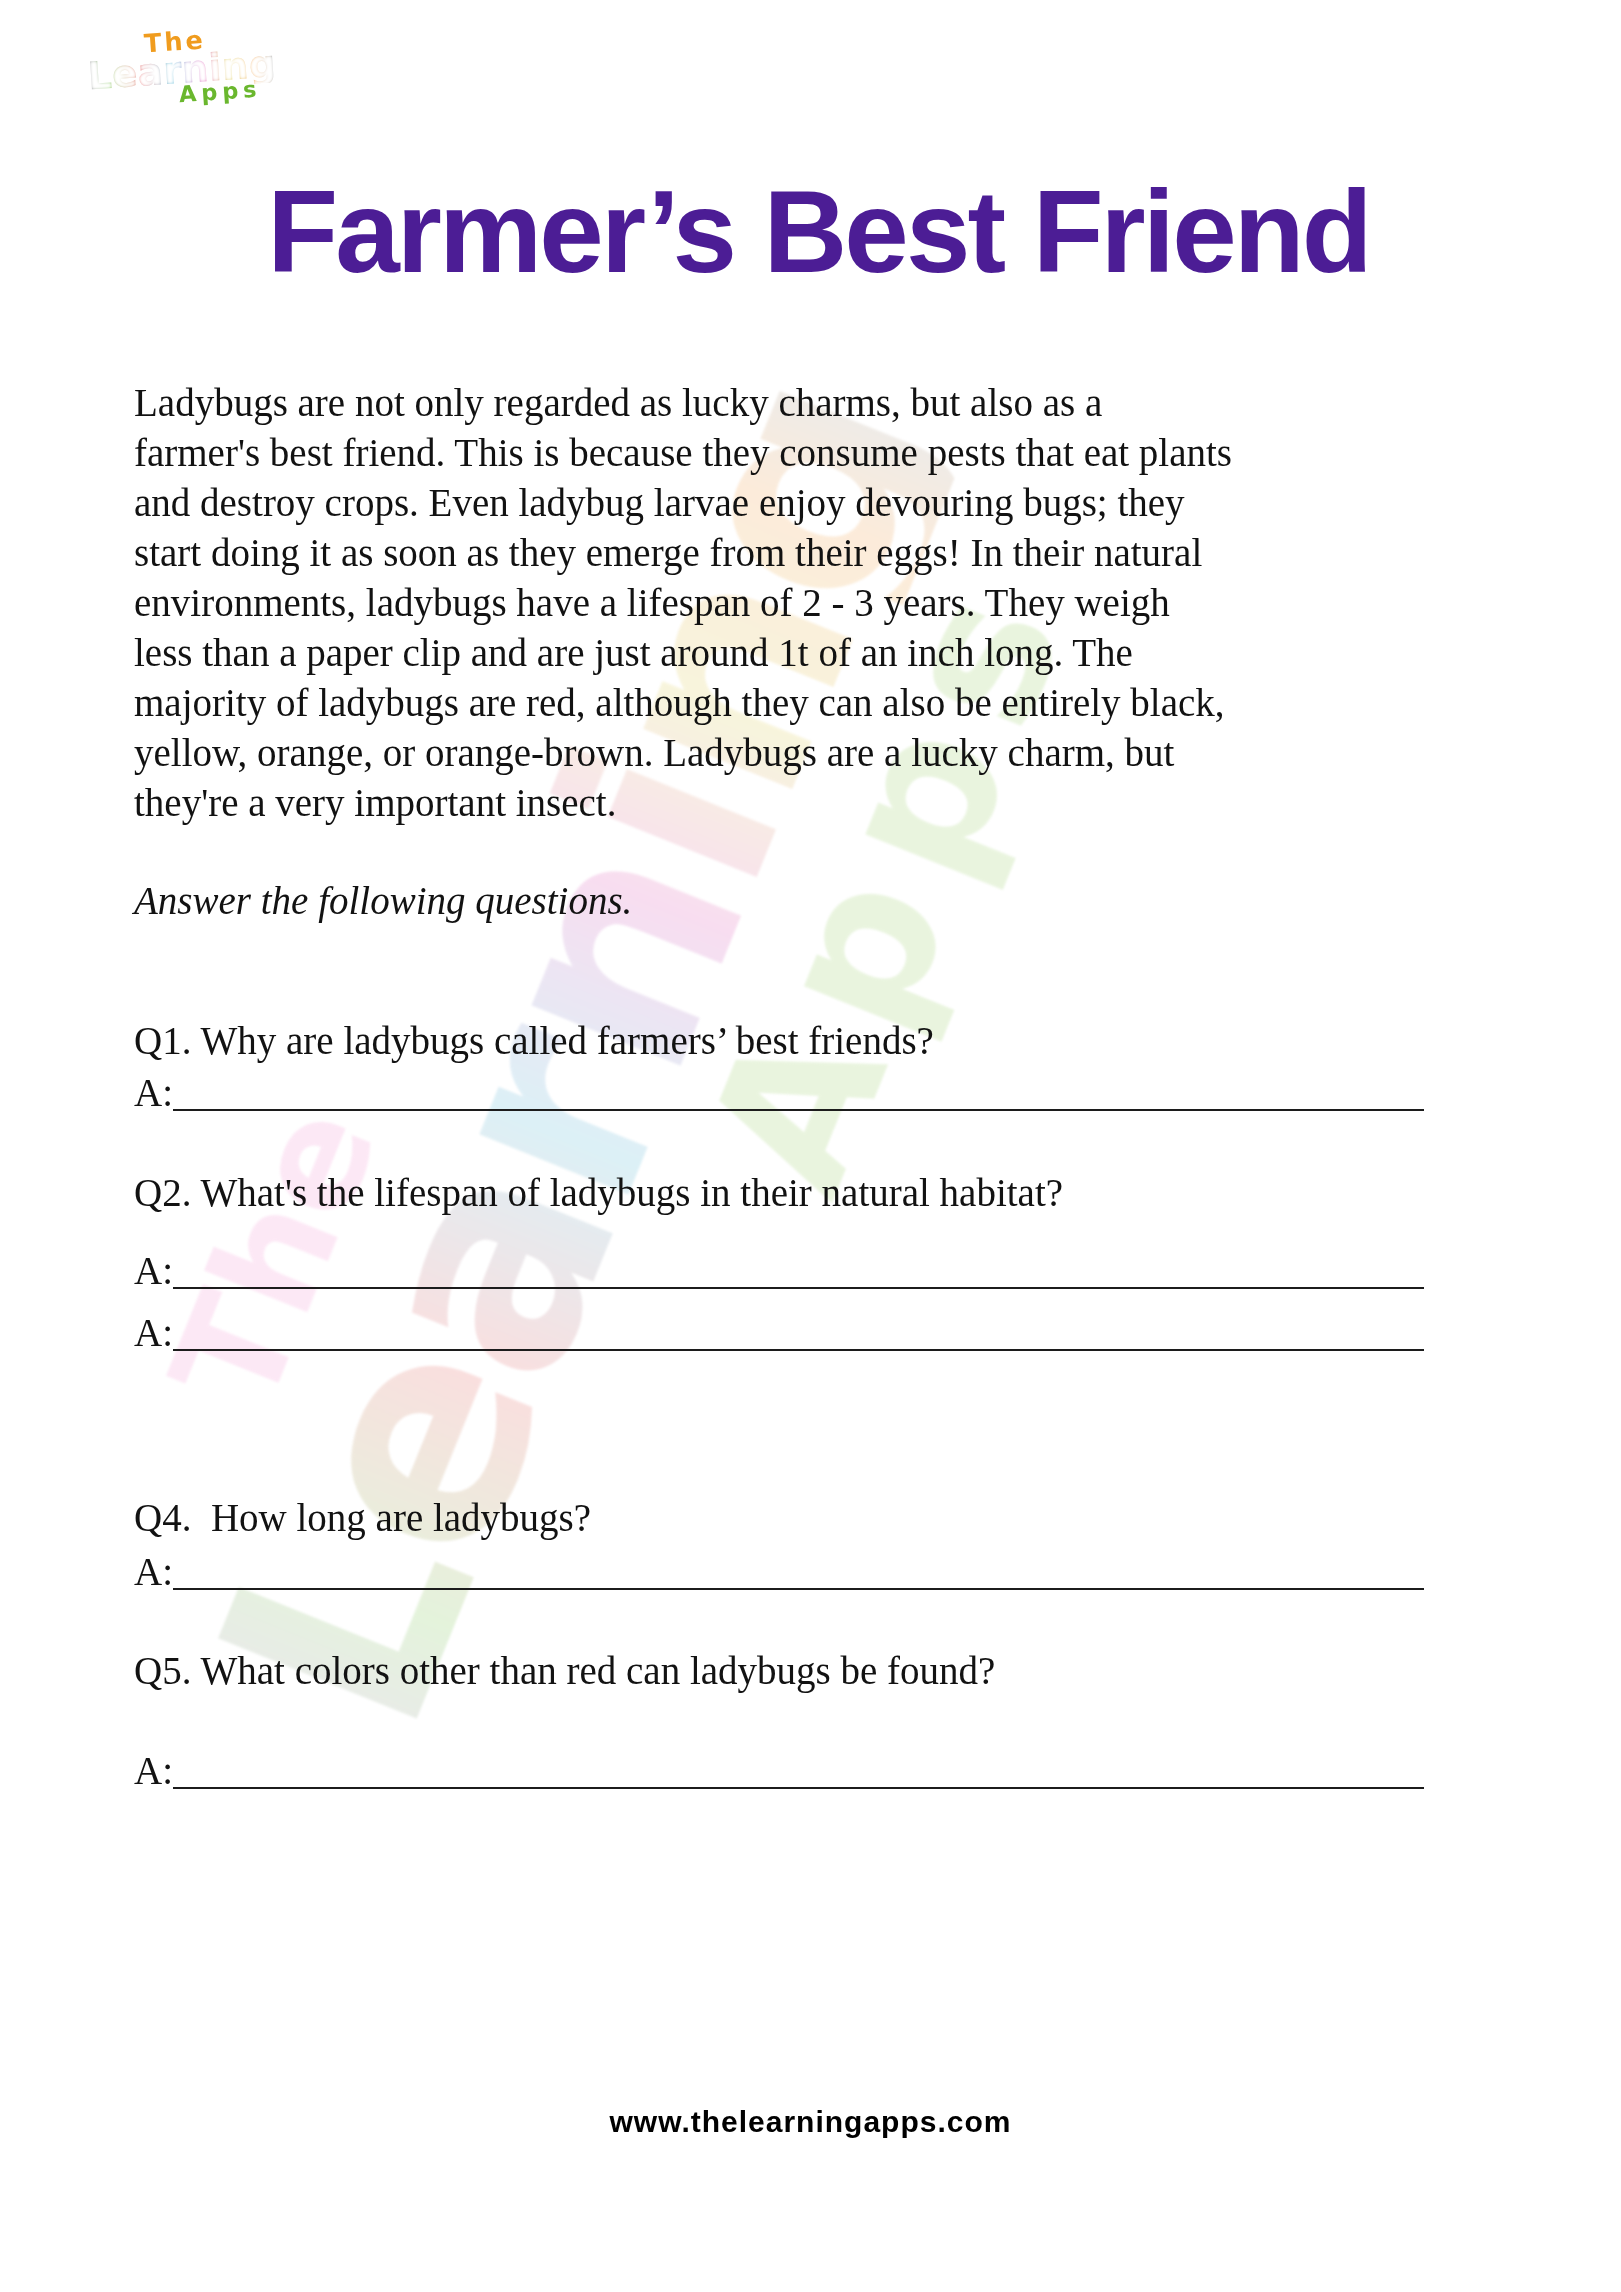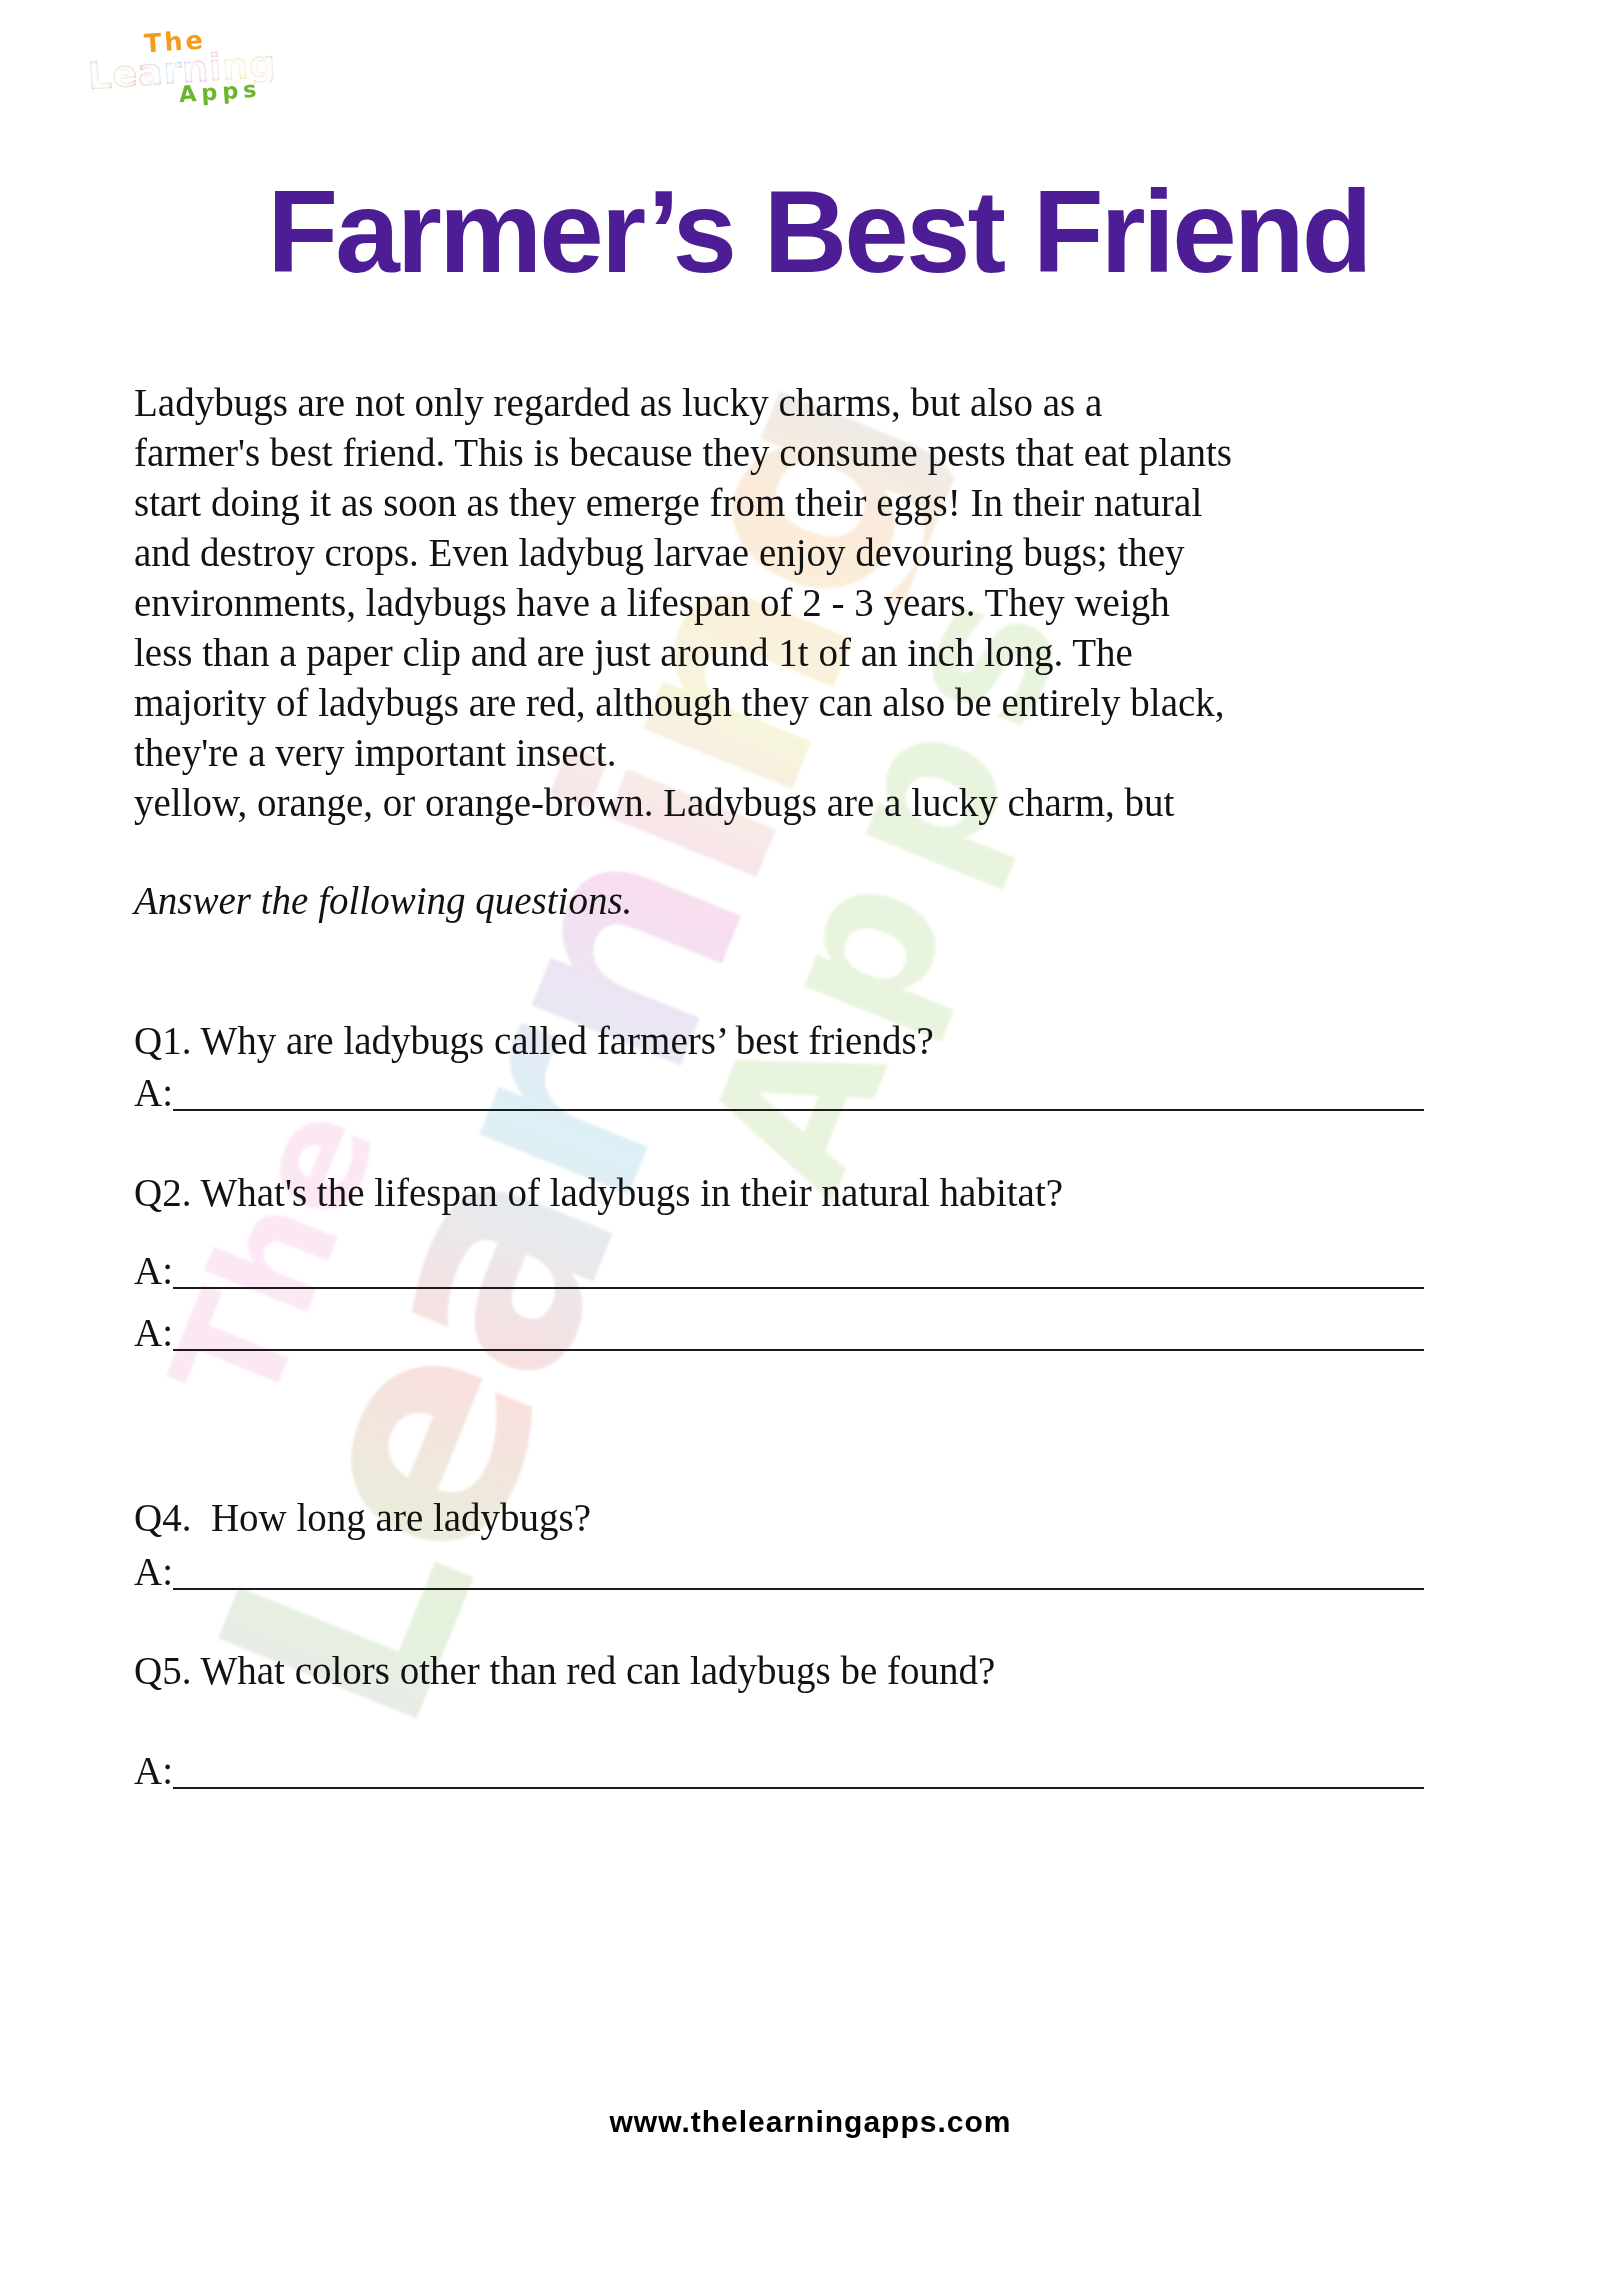--- a/index.html
+++ b/index.html
@@ -89,27 +89,27 @@
     <span class="logo-the">The</span>
     <span class="logo-learning grad-brand">Learning</span>
     <span class="logo-apps">Apps</span>
   </div>
 
   <h1 class="title">Farmer’s Best Friend</h1>
 
   <div class="passage">
     <div class="passage-line">Ladybugs are not only regarded as lucky charms, but also as a</div>
     <div class="passage-line">farmer's best friend. This is because they consume pests that eat plants</div>
+    <div class="passage-line">and destroy crops. Even ladybug larvae enjoy devouring bugs; they</div>
     <div class="passage-line">start doing it as soon as they emerge from their eggs! In their natural</div>
-    <div class="passage-line">and destroy crops. Even ladybug larvae enjoy devouring bugs; they</div>
     <div class="passage-line">environments, ladybugs have a lifespan of 2 - 3 years. They weigh</div>
     <div class="passage-line">less than a paper clip and are just around 1t of an inch long. The</div>
     <div class="passage-line">majority of ladybugs are red, although they can also be entirely black,</div>
+    <div class="passage-line">yellow, orange, or orange-brown. Ladybugs are a lucky charm, but</div>
     <div class="passage-line">they're a very important insect.</div>
-    <div class="passage-line">yellow, orange, or orange-brown. Ladybugs are a lucky charm, but</div>
   </div>
 
   <div class="instruction">Answer the following questions.</div>
 
   <div class="qblock q1">
     <div class="q-text">Q1. Why are ladybugs called farmers’ best friends?</div>
     <div class="answer-line">
       <span class="a-prefix">A:</span>
       <span class="a-rule"></span>
     </div>

